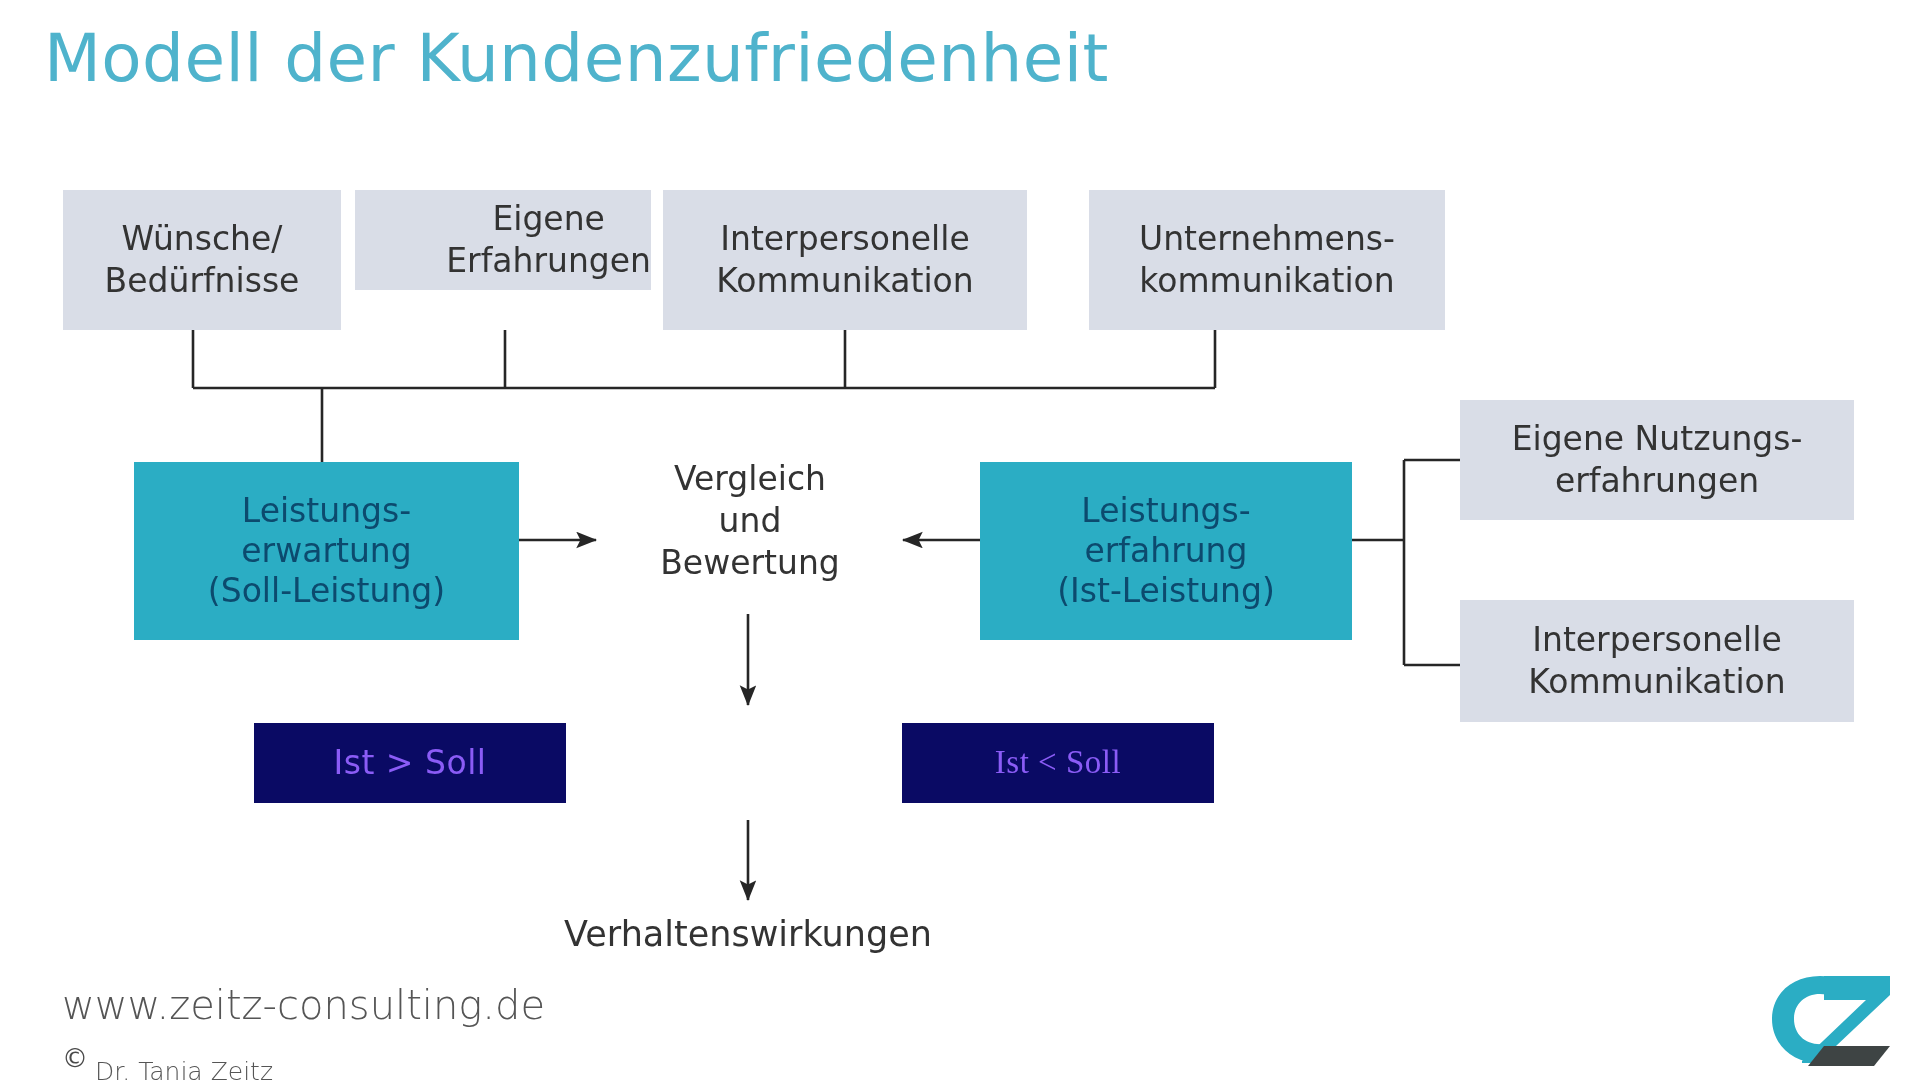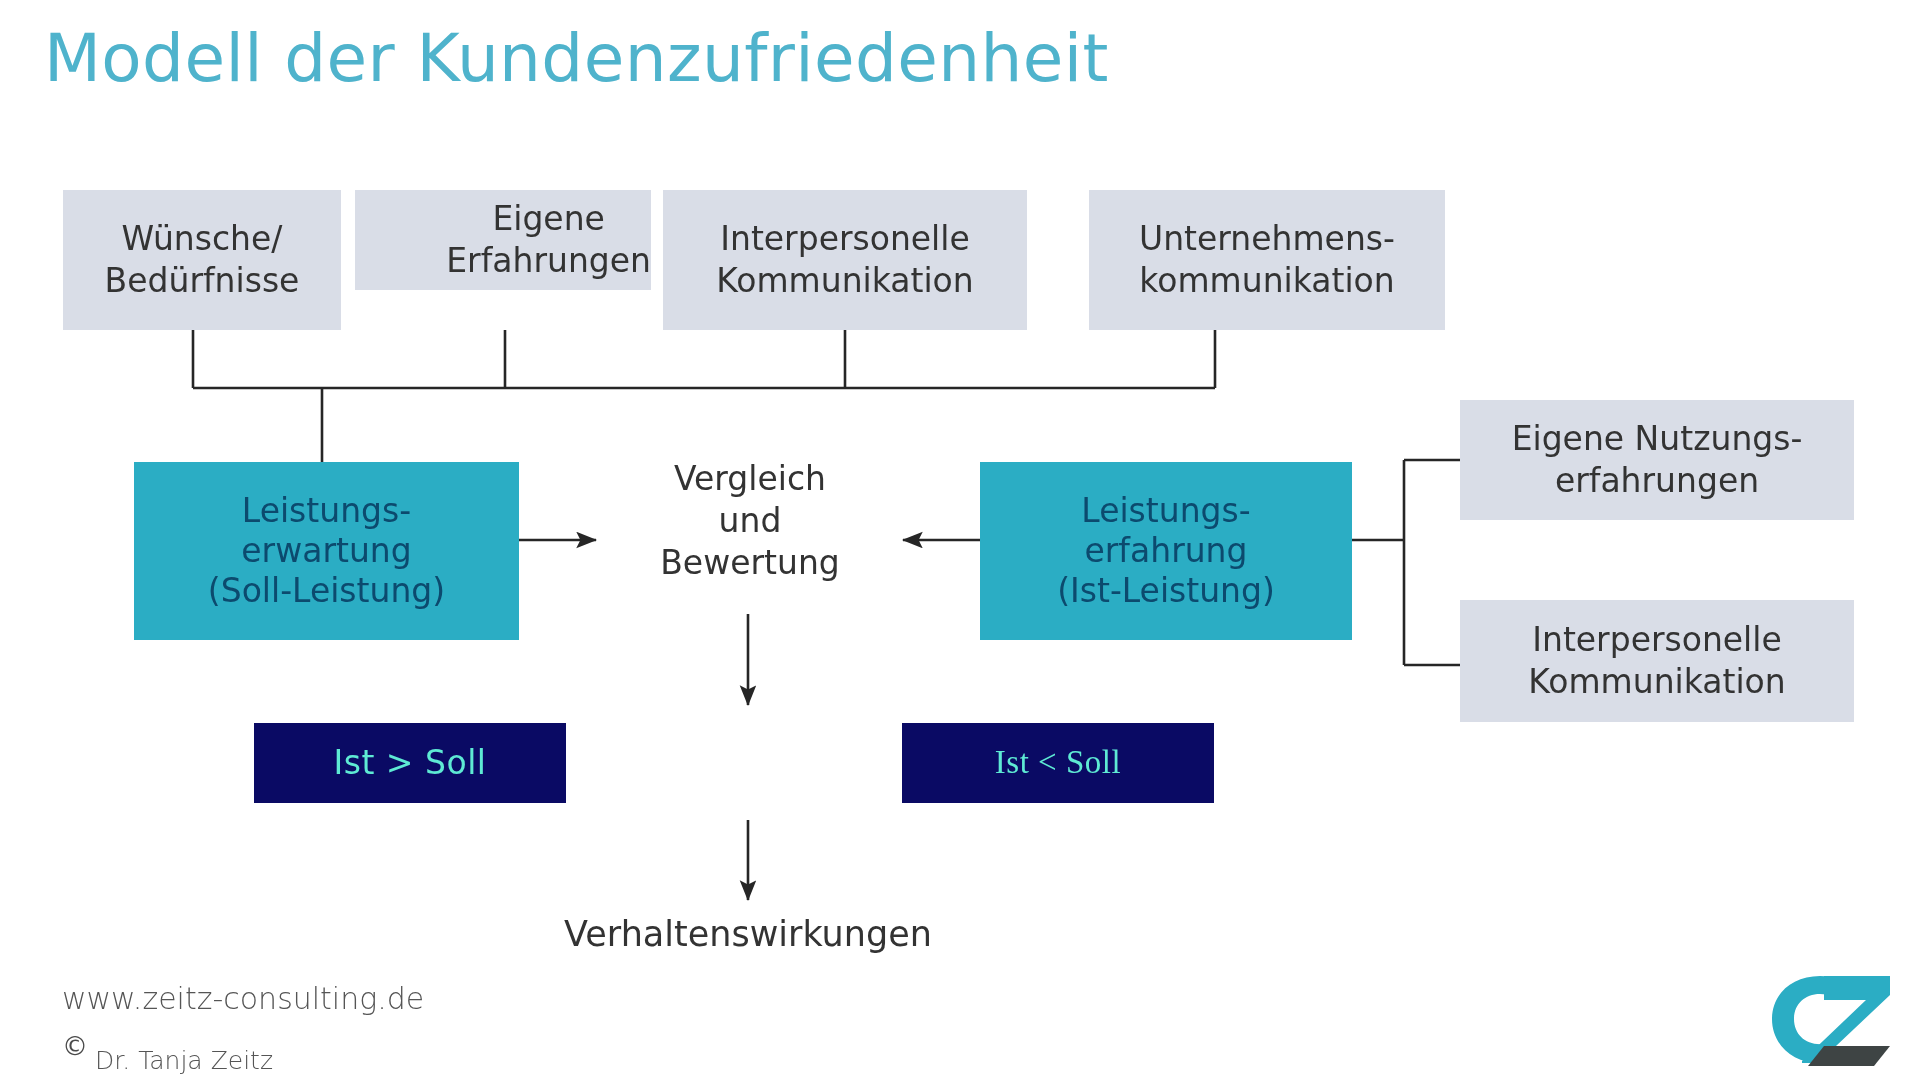--- a/index.html
+++ b/index.html
@@ -53,21 +53,21 @@
     line-height: 1.26;
   }
   .box-teal {
     background: #2BADC4;
     color: #0c4a6e;
     font-size: 33px;
     line-height: 1.22;
   }
   .box-navy {
     background: #0A0A64;
-    color: #5eead4;
+    color: #8b5cf6;
     font-size: 33px;
     line-height: 1.2;
     letter-spacing: 0.5px;
     align-items: center;
   }
 
   
   .plain-label {
     position: absolute;
     text-align: center;
@@ -86,21 +86,21 @@
     pointer-events: none;
   }
 
   
   #footer-block {
     position: absolute;
     left: 62px;
     top: 982px;
   }
   #footer-url {
-    font-size: 30px;
+    font-size: 40px;
     color: #555555;
     line-height: 1.15;
     font-weight: 300;
   }
   #footer-copy-row {
     display: flex;
     align-items: center;
     gap: 7px;
     margin-top: 2px;
   }

